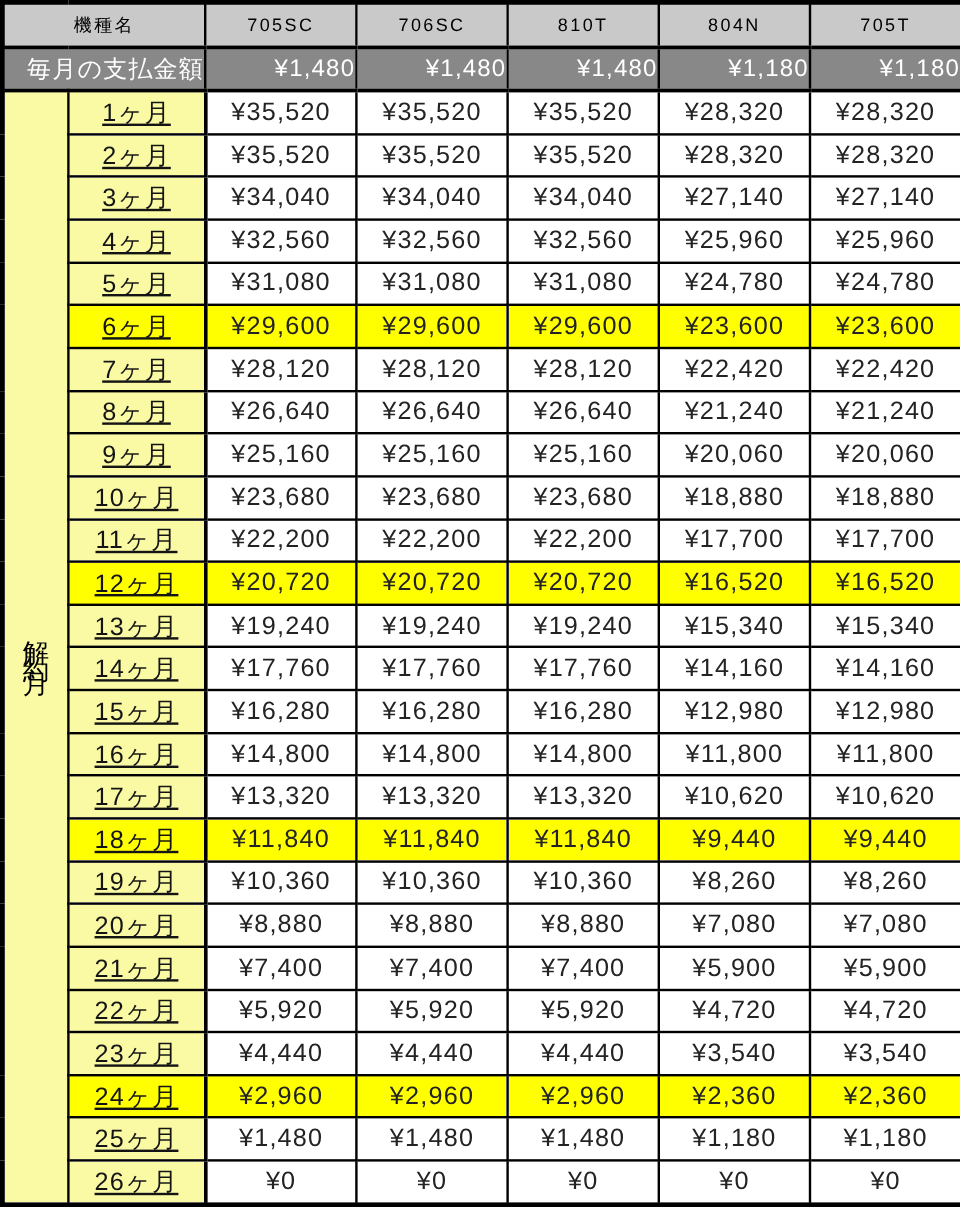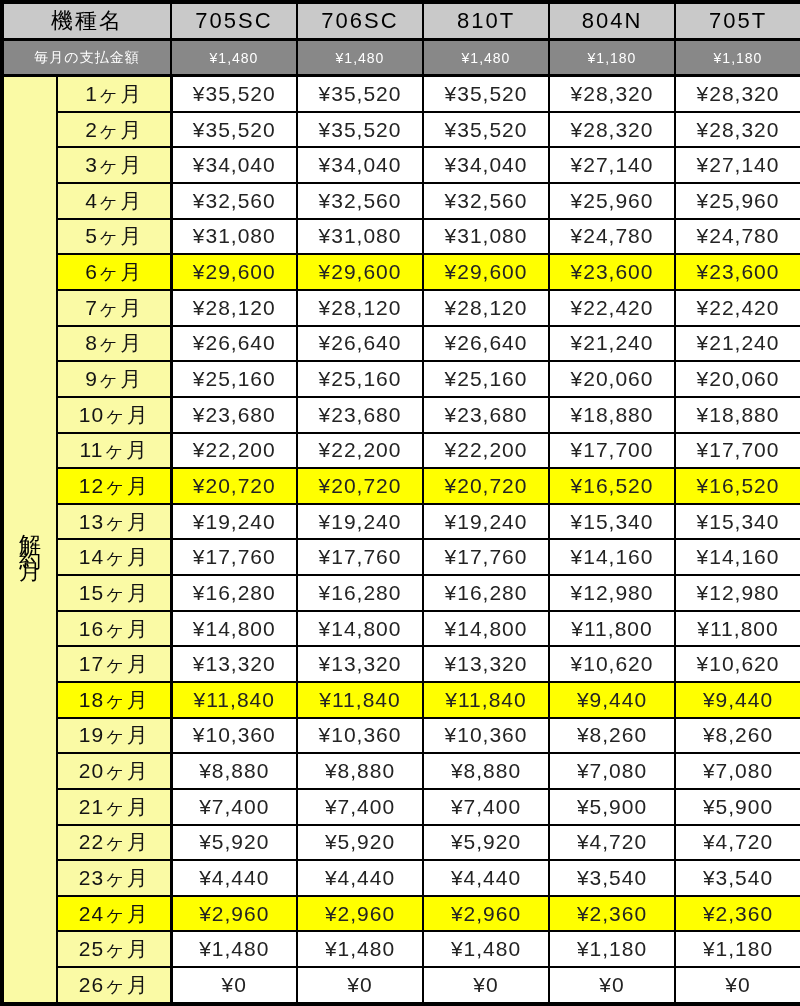--- a/index.html
+++ b/index.html
@@ -31,53 +31,55 @@
     text-align:center;
     vertical-align:middle;
     padding:0;
     overflow:hidden;
     white-space:nowrap;
   }
   
   .model-label-cell,.model-cell{
     background:var(--header-bg);
     color:var(--header-text);
-    font-size:22px;
+    font-size:15px;
     height:34px;
     border-bottom:3px solid var(--grid);
     letter-spacing:2px;
   }
   
   .payment-label-cell,.payment-cell{
     background:var(--payment-bg);
     color:var(--payment-text);
-    font-size:14px;
+    font-size:20px;
     height:33px;
     border-bottom:3px solid var(--grid);
     letter-spacing:1px;
+    text-align:right;
   }
   
   .axis-cell{
     background:var(--pale-yellow);
   }
   .vtext{
     writing-mode:vertical-rl;
     text-orientation:upright;
     font-size:22px;
     letter-spacing:14px;
     color:#000;
     display:inline-block;
   }
   
   .month-cell{
     background:var(--pale-yellow);
     font-size:21px;
     color:#141414;
     border-right:3px solid var(--grid);
     letter-spacing:1px;
+    text-decoration:underline;
   }
   
   .value-cell{
     background:var(--cell-bg);
     font-size:21px;
     color:var(--value-text);
     letter-spacing:1px;
   }
   tr.hl .month-cell,
   tr.hl .value-cell{

